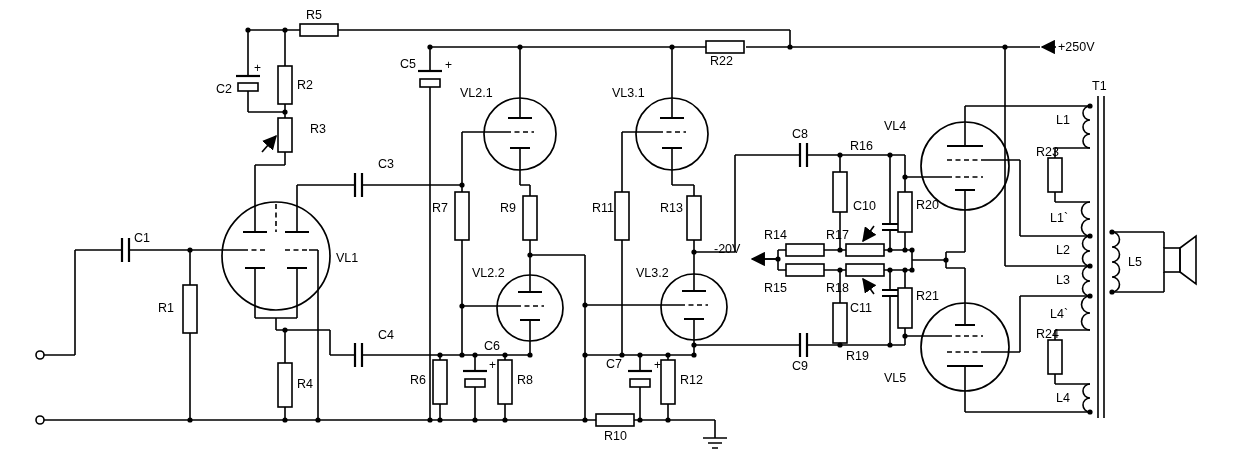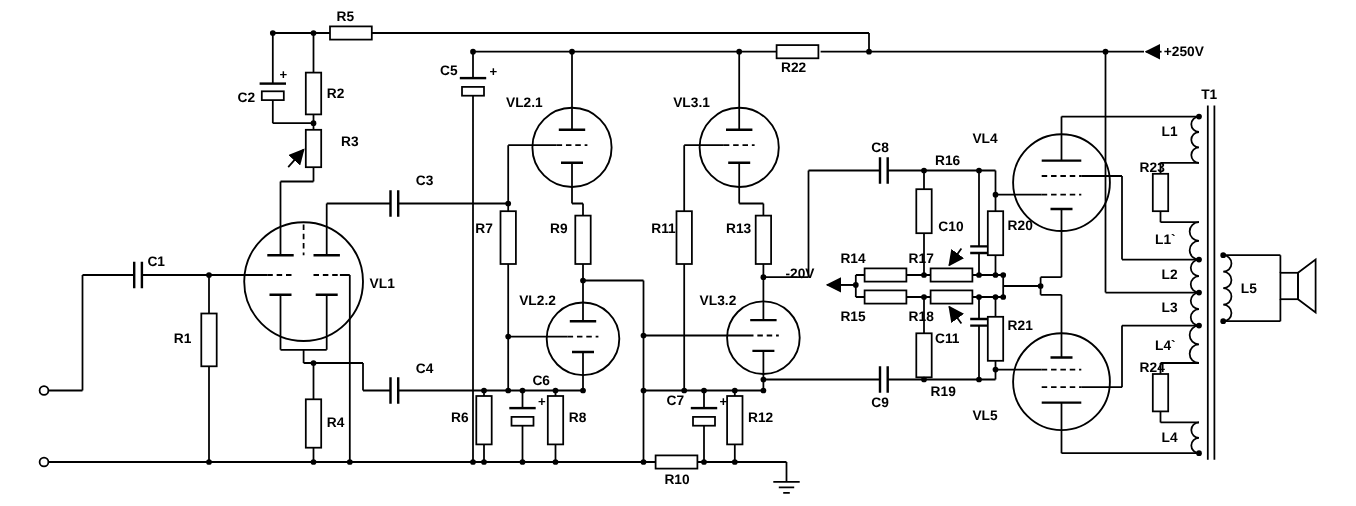--- a/index.html
+++ b/index.html
@@ -1,16 +1,16 @@
 <!DOCTYPE html>
 <html><head>
 <meta charset="utf-8">
 <style>
   html,body{margin:0;padding:0;background:#fff;}
-  .stage{position:relative;width:1233px;height:460px;background:#fff;overflow:hidden;font-weight:bold;}
+  .stage{position:relative;width:1233px;height:460px;background:#fff;overflow:hidden;}
   svg{display:block;}
   svg .wire{fill:none;stroke:#000;stroke-width:1.6;}
   svg .dash{fill:none;stroke:#000;stroke-width:1.6;stroke-dasharray:5 3.5;}
   svg .bar{fill:none;stroke:#000;stroke-width:2.2;}
   svg .plate{fill:none;stroke:#000;stroke-width:2.2;}
   svg .body{fill:#fff;stroke:#000;stroke-width:1.6;}
   svg .env{fill:none;stroke:#000;stroke-width:1.7;}
   svg .dot{fill:#000;stroke:none;}
   svg text{font-family:"Liberation Sans","DejaVu Sans",sans-serif;font-size:12.5px;fill:#000;}
   svg text.sm{font-size:12px;}

